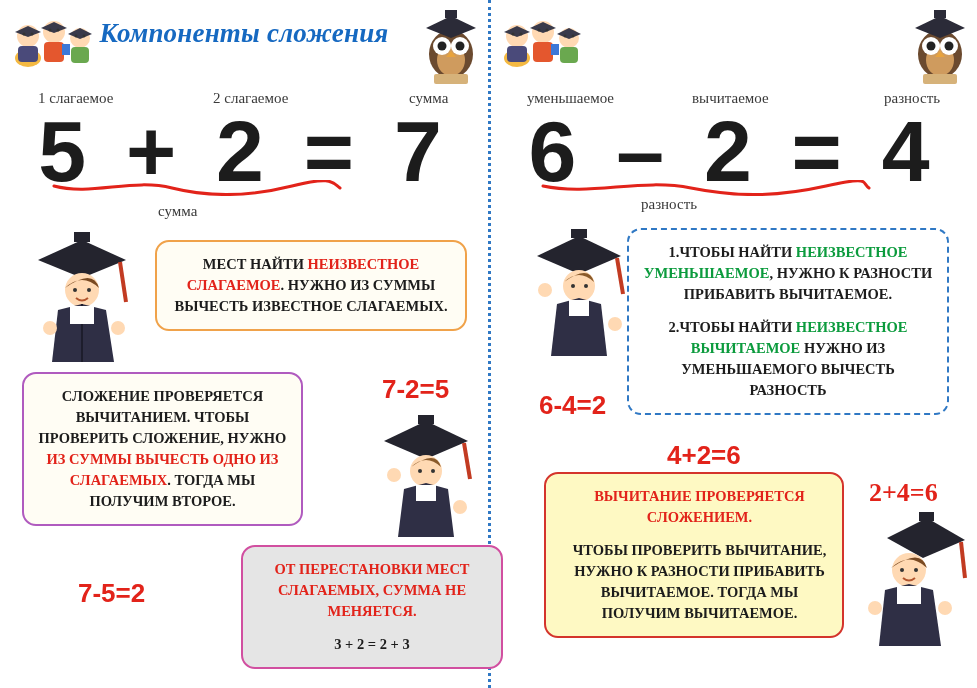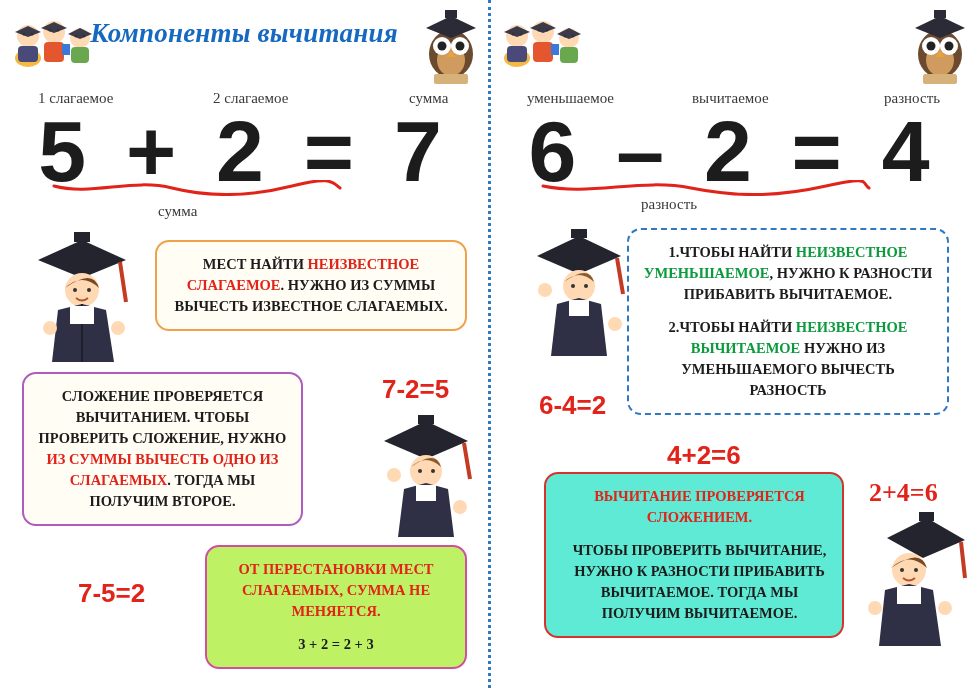--- a/index.html
+++ b/index.html
@@ -96,22 +96,22 @@
     text-align: center;
     font-family: "Liberation Serif", serif;
     font-weight: bold;
     font-size: 14.5px;
     line-height: 1.45;
     color: #1c1c1c;
   }
   .box.solid-orange { border: 2px solid #f0a24a; }
   .box.dashed-blue { border: 2px dashed #2f78c4; background: #ffffff; }
   .box.solid-purple { border: 2px solid #b05bbf; background: #fffdf4; }
-  .box.solid-red { border: 2px solid #d4342c; background: #5eead4; padding-left: 25px; }
-  .box.solid-pink { border: 2px solid #d14fa0; background: #bef264; }
+  .box.solid-red { border: 2px solid #d4342c; background: #fef9c3; padding-left: 25px; }
+  .box.solid-pink { border: 2px solid #d14fa0; background: #e5e5e5; margin-left: 36px; }
 
   .hl-red { color: #e2231a; }
   .hl-green { color: #0b9b3d; }
   .hl-dark { color: #1c1c1c; }
   .box p { margin: 0; }
   .box p + p { margin-top: 12px; }
 
   
   .note {
     position: absolute;
@@ -355,15 +355,15 @@
           <circle cx="59" cy="62" r="2" fill="#333"></circle>
         <path d="M46 70 q6 5 12 0" stroke="#b3562f" stroke-width="2" fill="none"></path>
         <path d="M28 82 L52 76 L76 82 L84 138 L22 138 Z" fill="#2f2f45"></path>
         <rect x="40" y="78" width="24" height="18" fill="#fff"></rect>
         <circle cx="18" cy="100" r="7" fill="#ffd9b3"></circle>
         <circle cx="88" cy="100" r="7" fill="#ffd9b3"></circle>
       </svg>
     </div>
   </div>
 
-  <div class="title" style="left:0;width:488px;">Компоненты вычитания</div>
+  <div class="title" style="left:0;width:488px;">Компоненты сложения</div>
 
 </div>
 
 </body></html>

